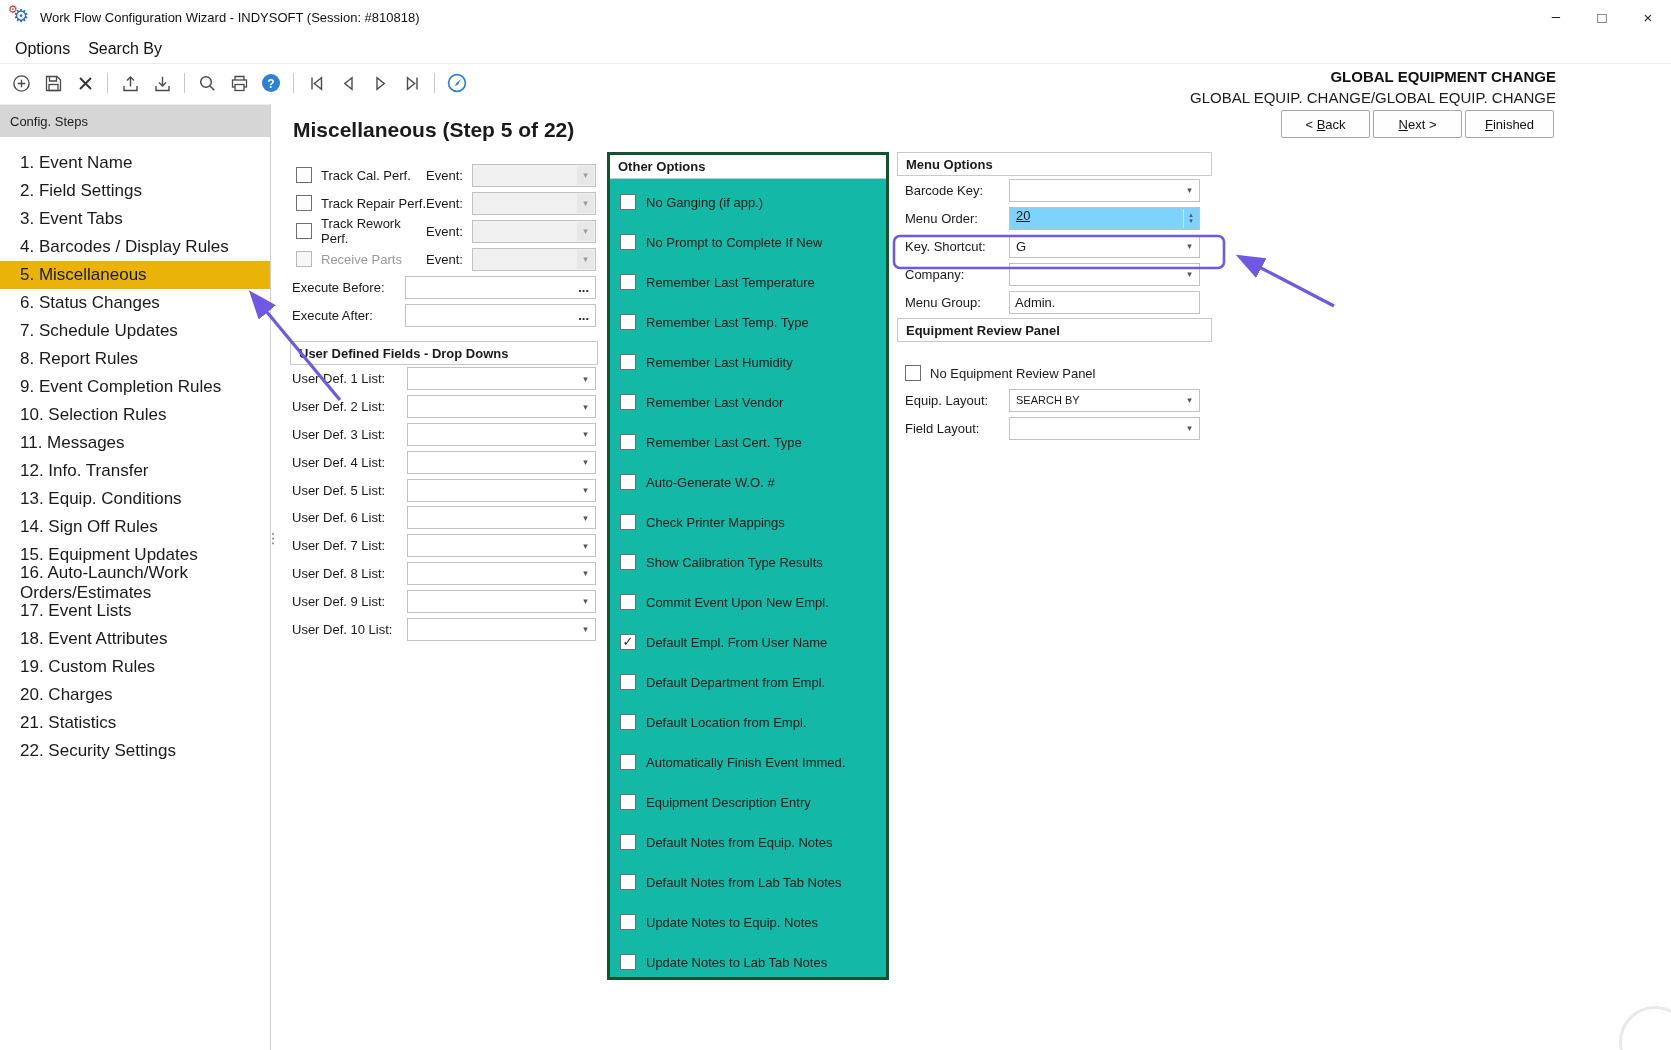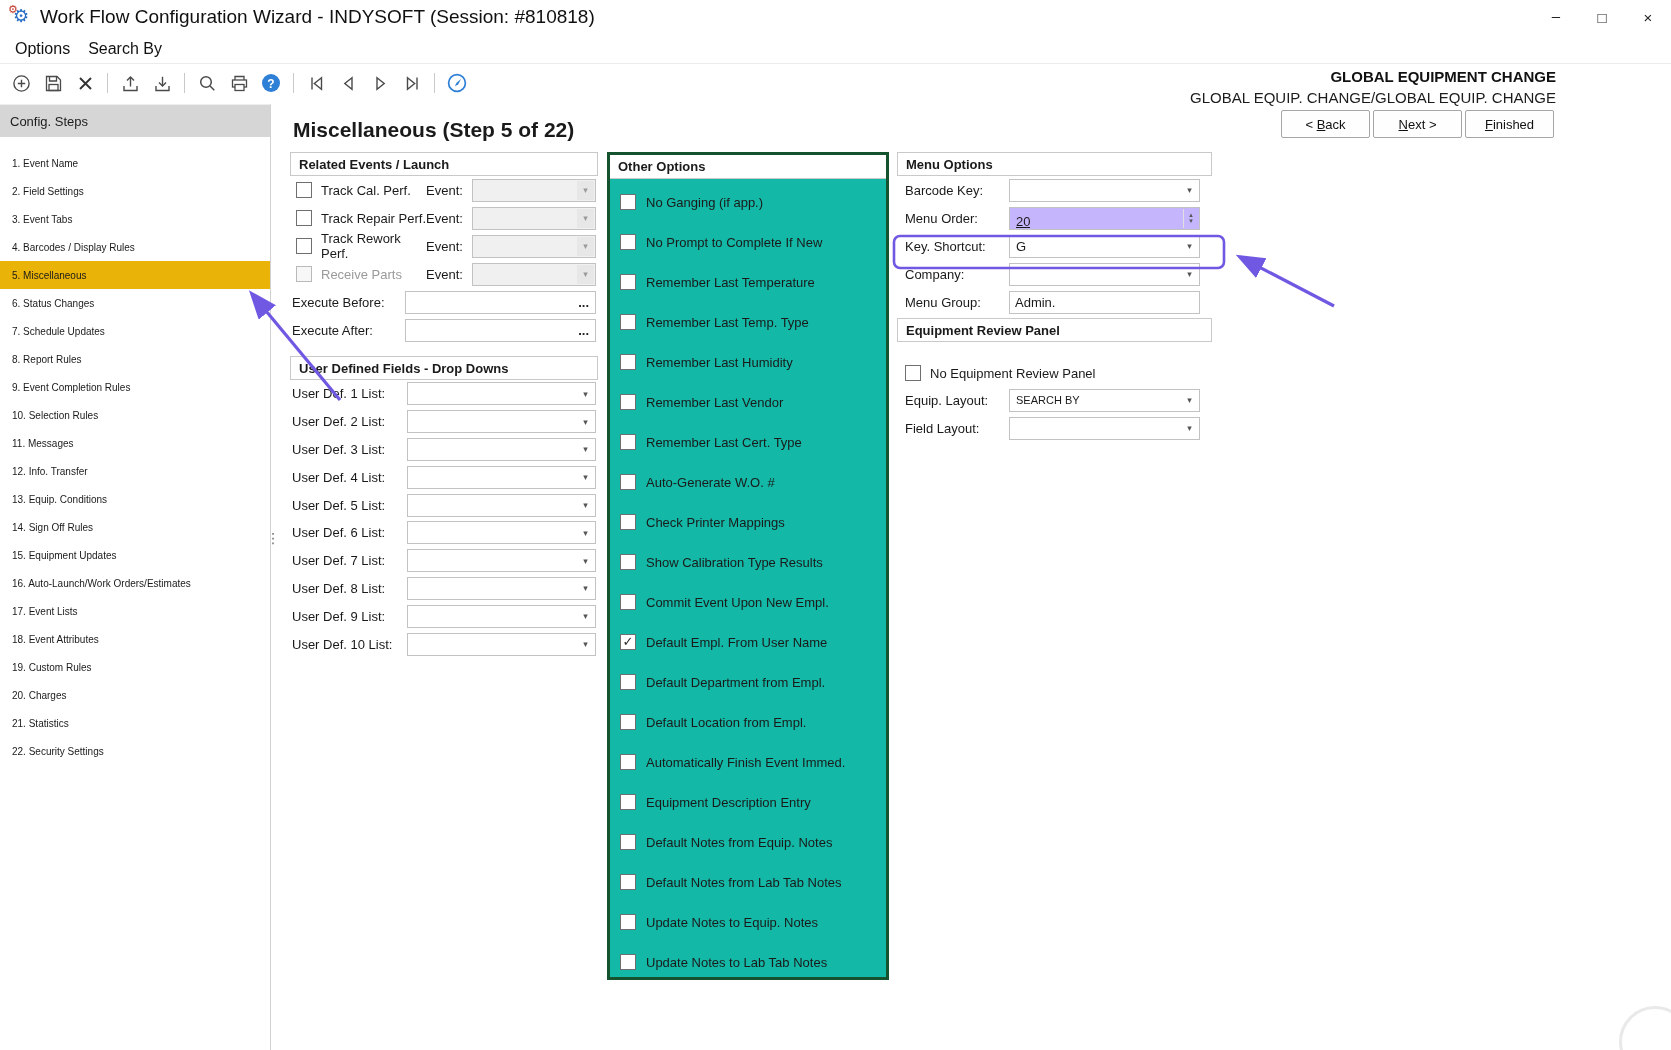--- a/index.html
+++ b/index.html
@@ -5,21 +5,21 @@
   * { box-sizing: border-box; margin: 0; padding: 0; }
   html,body { width:1671px; height:1050px; overflow:hidden; background:#fff;
     font-family:"Liberation Sans", sans-serif; font-size:13px; color:#1a1a1a; }
   .app { position:relative; width:1671px; height:1050px; background:#fff; }
 
   
   .titlebar { height:34px; display:flex; align-items:center; background:#fff; }
   .app-icon { position:relative; width:22px; height:20px; margin:0 8px 0 10px; }
   .app-icon .gear-big { position:absolute; left:3px; top:-1px; font-size:18px; color:#2c6fc4; line-height:20px; }
   .app-icon .gear-small { position:absolute; left:-2px; top:-4px; font-size:11px; color:#c0392b; line-height:12px; }
-  .title-text { font-size:19px; color:#101010; }
+  .title-text { font-size:13px; color:#101010; }
   .win-controls { margin-left:auto; display:flex; height:34px; }
   .win-btn { width:46px; height:34px; display:flex; align-items:center; justify-content:center;
     font-size:15px; color:#222; cursor:default; }
   .win-btn.min span { position:relative; top:-2px; }
 
   
   .menubar { height:30px; display:flex; align-items:center; padding-left:6px; border-bottom:1px solid #ececec; }
   .menu-item { padding:4px 9px; font-size:16px; color:#111; }
 
   
@@ -31,21 +31,21 @@
   .page-header { position:absolute; top:68px; right:115px; text-align:right; }
   .ge-title { font-size:15px; font-weight:bold; color:#111; }
   .ge-sub { font-size:15px; margin-top:4px; color:#1c1c1c; }
 
   
   .sidebar { position:absolute; top:104px; left:0; width:271px; bottom:0;
     border-right:1px solid #d2d2d2; border-top:1px solid #ededed; background:#fff; }
   .sidebar-header { background:#d6d6d6; height:32px; display:flex; align-items:center;
     padding-left:10px; font-size:13px; color:#1c1c1c; }
   .sidebar-items { padding-top:12px; }
-  .sidebar-item { height:28px; display:flex; align-items:center; padding-left:12px; font-size:10px; }
+  .sidebar-item { height:28px; display:flex; align-items:center; padding-left:20px; font-size:17px; }
   .sidebar-item.selected { background:#eab308; }
   .splitter { position:absolute; left:266px; top:530px; color:#6d6d6d; font-size:14px; letter-spacing:-2px; }
 
   
   .step-title { position:absolute; left:293px; top:118px; font-size:21px; font-weight:bold; }
   .wizard-buttons { position:absolute; left:1281px; top:110px; display:flex; gap:3px; }
   .wiz-btn { width:89px; height:28px; border:1px solid #a6a6a6; border-radius:2px;
     background:#fefefe; font-size:13px; font-family:inherit; color:#111; }
   .mn { text-decoration:underline; }
 
@@ -65,22 +65,22 @@
     display:flex; align-items:center; padding:0 20px 0 6px; }
   .combo .arrow { position:absolute; right:1px; top:1px; bottom:1px; width:17px;
     display:flex; align-items:center; justify-content:center; font-size:9px; color:#555; }
   .combo.disabled { background:#f0f0f0; }
   .combo.disabled .arrow { background:#e7e7e7; color:#9a9a9a; }
   .combo-val { font-size:13px; white-space:nowrap; overflow:hidden; }
   .combo-val.small { font-size:11px; }
   .textfield { height:23px; border:1px solid #c2c2c2; background:#fff; display:flex; align-items:center; padding:0 4px 0 5px; }
   .dots-btn { margin-left:auto; border:none; background:transparent; font-size:13px; font-weight:bold;
     line-height:10px; padding:0 2px; color:#222; }
-  .spin { position:relative; height:23px; border:1px solid #c2c2c2; background:#c4b5fd;
-    display:flex; align-items:flex-end; padding:0 18px 0 6px;text-decoration:underline; }
+  .spin { position:relative; height:23px; border:1px solid #c2c2c2; background:#7dd3fc;
+    display:flex; align-items:flex-start; padding:0 18px 0 6px;text-decoration:underline; }
   .spin-btns { position:absolute; right:1px; top:1px; bottom:1px; width:15px; border-left:1px solid #e0e0e0;
     display:flex; flex-direction:column; align-items:center; justify-content:center; }
   .spin-btns span { font-size:7px; line-height:6px; color:#555; }
 
   
   .re-row { display:flex; align-items:center; height:28px; }
   .re-row:first-of-type { margin-top:9px; }
   .re-row .cb { margin-left:6px; }
   .re-row .lbl { margin-left:9px; width:105px; }
   .re-row .lbl.disabled { color:#9a9a9a; }
@@ -268,21 +268,20 @@
   <span class="splitter">⋮</span>
 
   <div class="step-title">Miscellaneous (Step 5 of 22)</div>
   <div class="wizard-buttons">
     <button class="wiz-btn"><span>&lt; </span><span class="mn">B</span><span>ack</span></button>
     <button class="wiz-btn"><span></span><span class="mn">N</span><span>ext &gt;</span></button>
     <button class="wiz-btn"><span></span><span class="mn">F</span><span>inished</span></button>
   </div>
 
   <div class="panel1">
-    <div class="panel-header">Related Events / Launch</div>
 
     <div class="re-row">
       <span class="cb"></span>
       <span class="lbl">Track Cal. Perf.</span>
       <span class="evt">Event:</span>
       <div class="combo disabled">
           <span class="combo-val"></span>
           <span class="arrow">▾</span>
         </div>
     </div>

